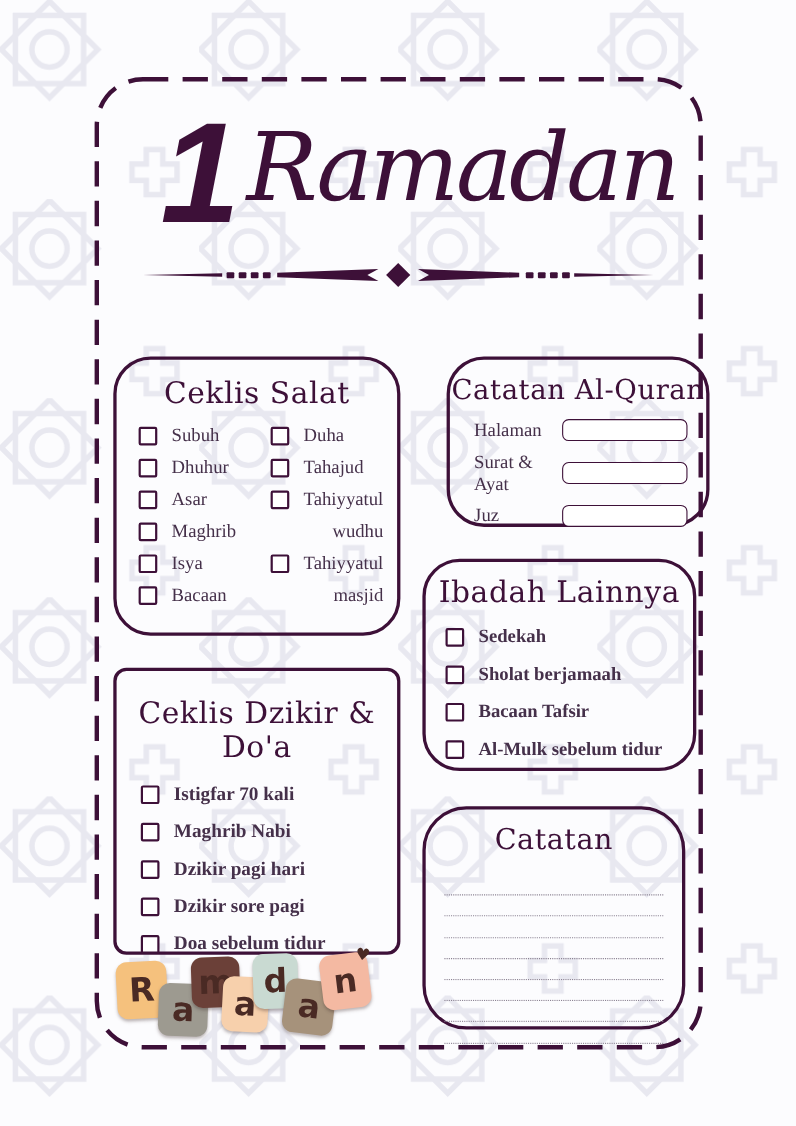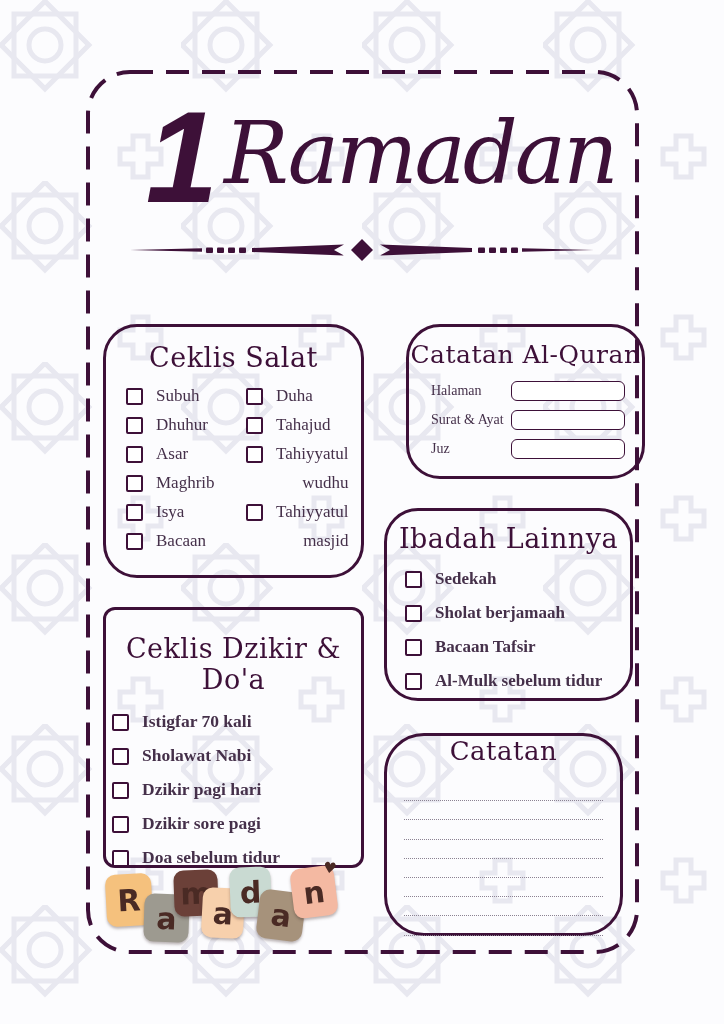--- a/index.html
+++ b/index.html
@@ -34,44 +34,44 @@
   #notes-box{left:384px;top:733px;width:239px;height:203px;border-radius:40px;}
 
   .box-title{
     font-family:"DejaVu Serif",serif;color:var(--purple);text-align:center;
     letter-spacing:.5px;margin:0;font-weight:normal;
   }
   #salat-box .box-title{font-size:27px;margin-top:15px;}
   #quran-box .box-title{font-size:25px;margin-top:13px;}
   #ibadah-box .box-title{font-size:27px;margin-top:12px;}
   #dzikir-box .box-title{font-size:27px;margin-top:23px;}
-  #notes-box .box-title{font-size:26px;}
+  #notes-box .box-title{font-size:26px;margin-top:13px;}
 
   
   .cb{display:inline-block;width:13px;height:13px;border:2.4px solid var(--purple);
       border-radius:2px;background:#fff;flex:none;box-sizing:content-box;}
   .row{display:flex;align-items:flex-start;text-align:right;}
   .row .cb{margin-top:7px;margin-right:13px;}
   .row .lbl{font-size:17px;line-height:29px;color:var(--label);}
 
   .cols{display:flex;margin:8px 14px 0 20px;}
   .col-left{width:120px;flex:none;}
   .col-right{flex:1;min-width:0;}
 
   .list{margin-top:10px;font-weight:bold;}
   #ibadah-box .row{margin:5px 0 0 18px;}
   #ibadah-box .row .lbl{line-height:29px;}
   #dzikir-box .list{margin-top:12px;}
-  #dzikir-box .row{margin:5px 0 0 6px;}
+  #dzikir-box .row{margin:5px 0 0 22px;}
   #dzikir-box .row .lbl{font-size:17.5px;line-height:29px;}
 
   
   .q-row{display:flex;align-items:center;margin:9px 17px 0 22px;}
   .q-row:first-of-type{margin-top:12px;}
-  .q-label{flex:1;font-size:14px;color:var(--label);}
+  .q-label{flex:1;font-size:17px;color:var(--label);}
   .q-input{width:100px;height:18px;border:1.7px solid var(--purple);border-radius:6px;
            background:#fff;flex:none;font-family:"Liberation Serif",serif;font-size:14px;
            color:var(--label);padding:0 6px;outline:none;}
 
   
   .note-lines{margin:16px 17px 0 17px;}
   .note-line{height:18.2px;border-bottom:1.6px dotted var(--line);}
 
   
   #sticker{position:absolute;left:102px;top:866px;width:240px;height:92px;}
@@ -218,21 +218,21 @@
 
   <div class="box" id="dzikir-box">
     <h2 class="box-title">Ceklis Dzikir &amp; Do'a</h2>
     <div class="list">
       <div class="row">
         <span class="cb"></span>
         <span class="lbl">Istigfar 70 kali</span>
       </div>
       <div class="row">
         <span class="cb"></span>
-        <span class="lbl">Sholawat Nabi</span>
+        <span class="lbl">Maghrib Nabi</span>
       </div>
       <div class="row">
         <span class="cb"></span>
         <span class="lbl">Dzikir pagi hari</span>
       </div>
       <div class="row">
         <span class="cb"></span>
         <span class="lbl">Dzikir sore pagi</span>
       </div>
       <div class="row">

